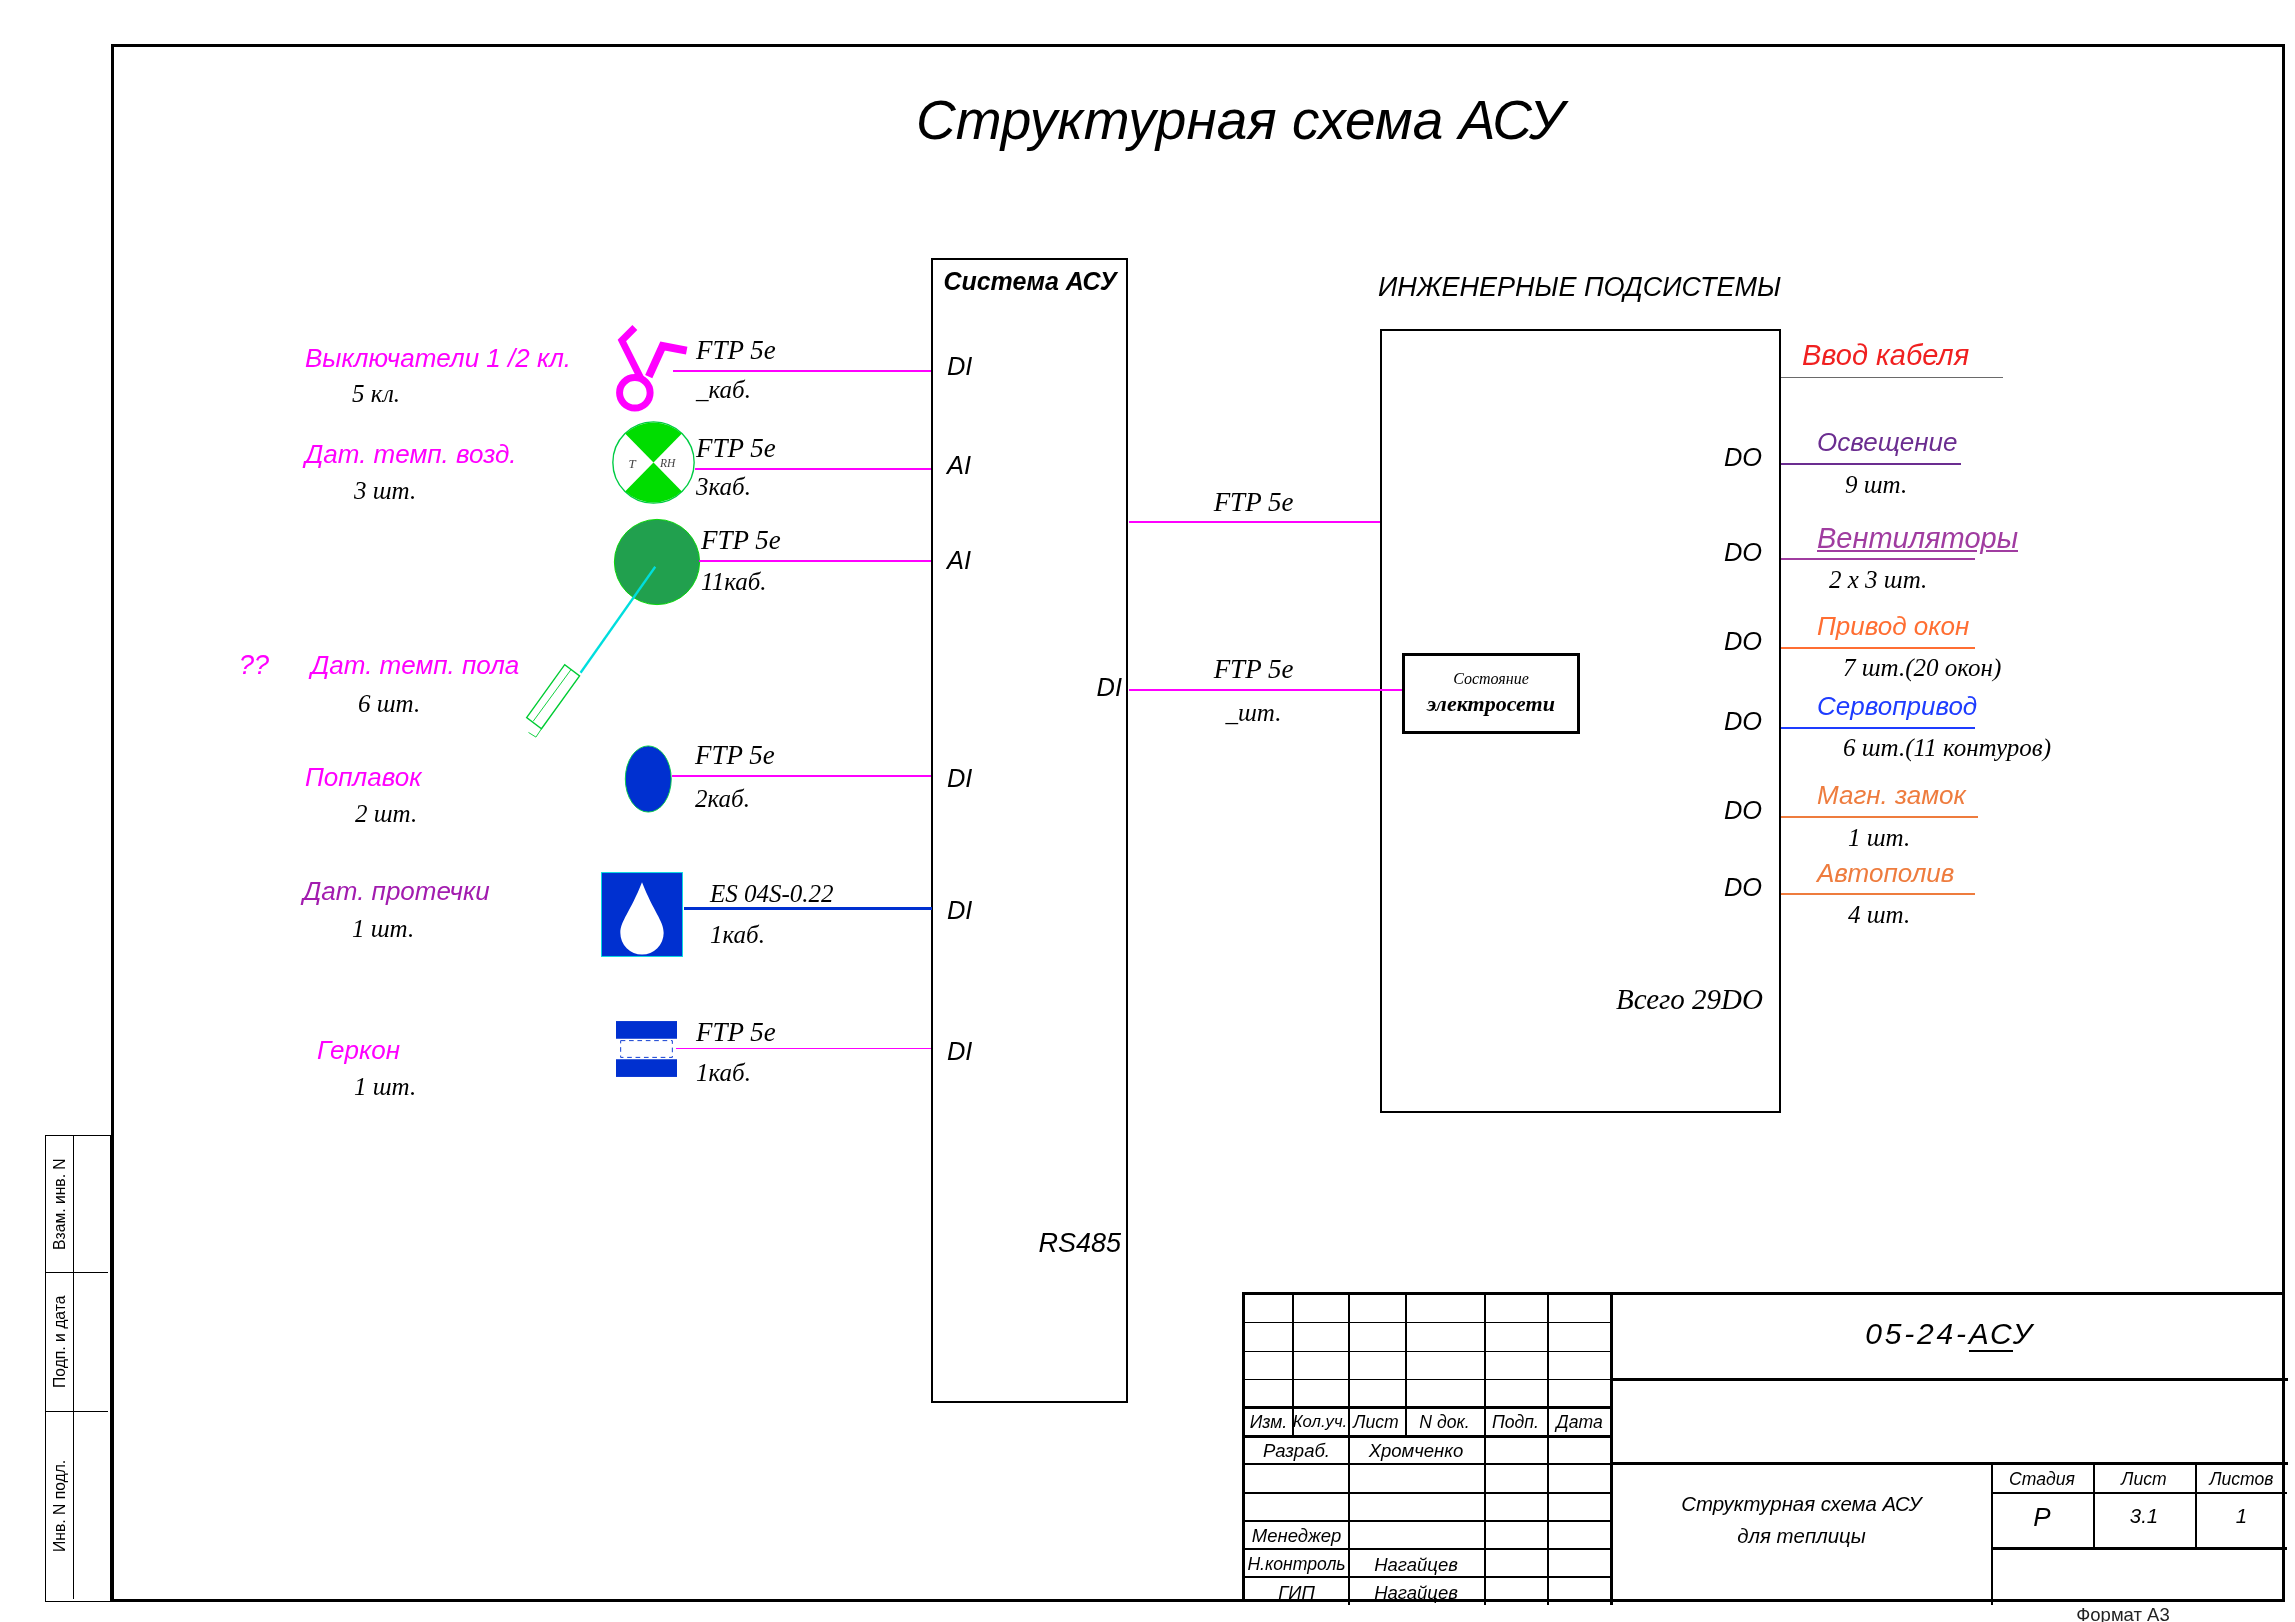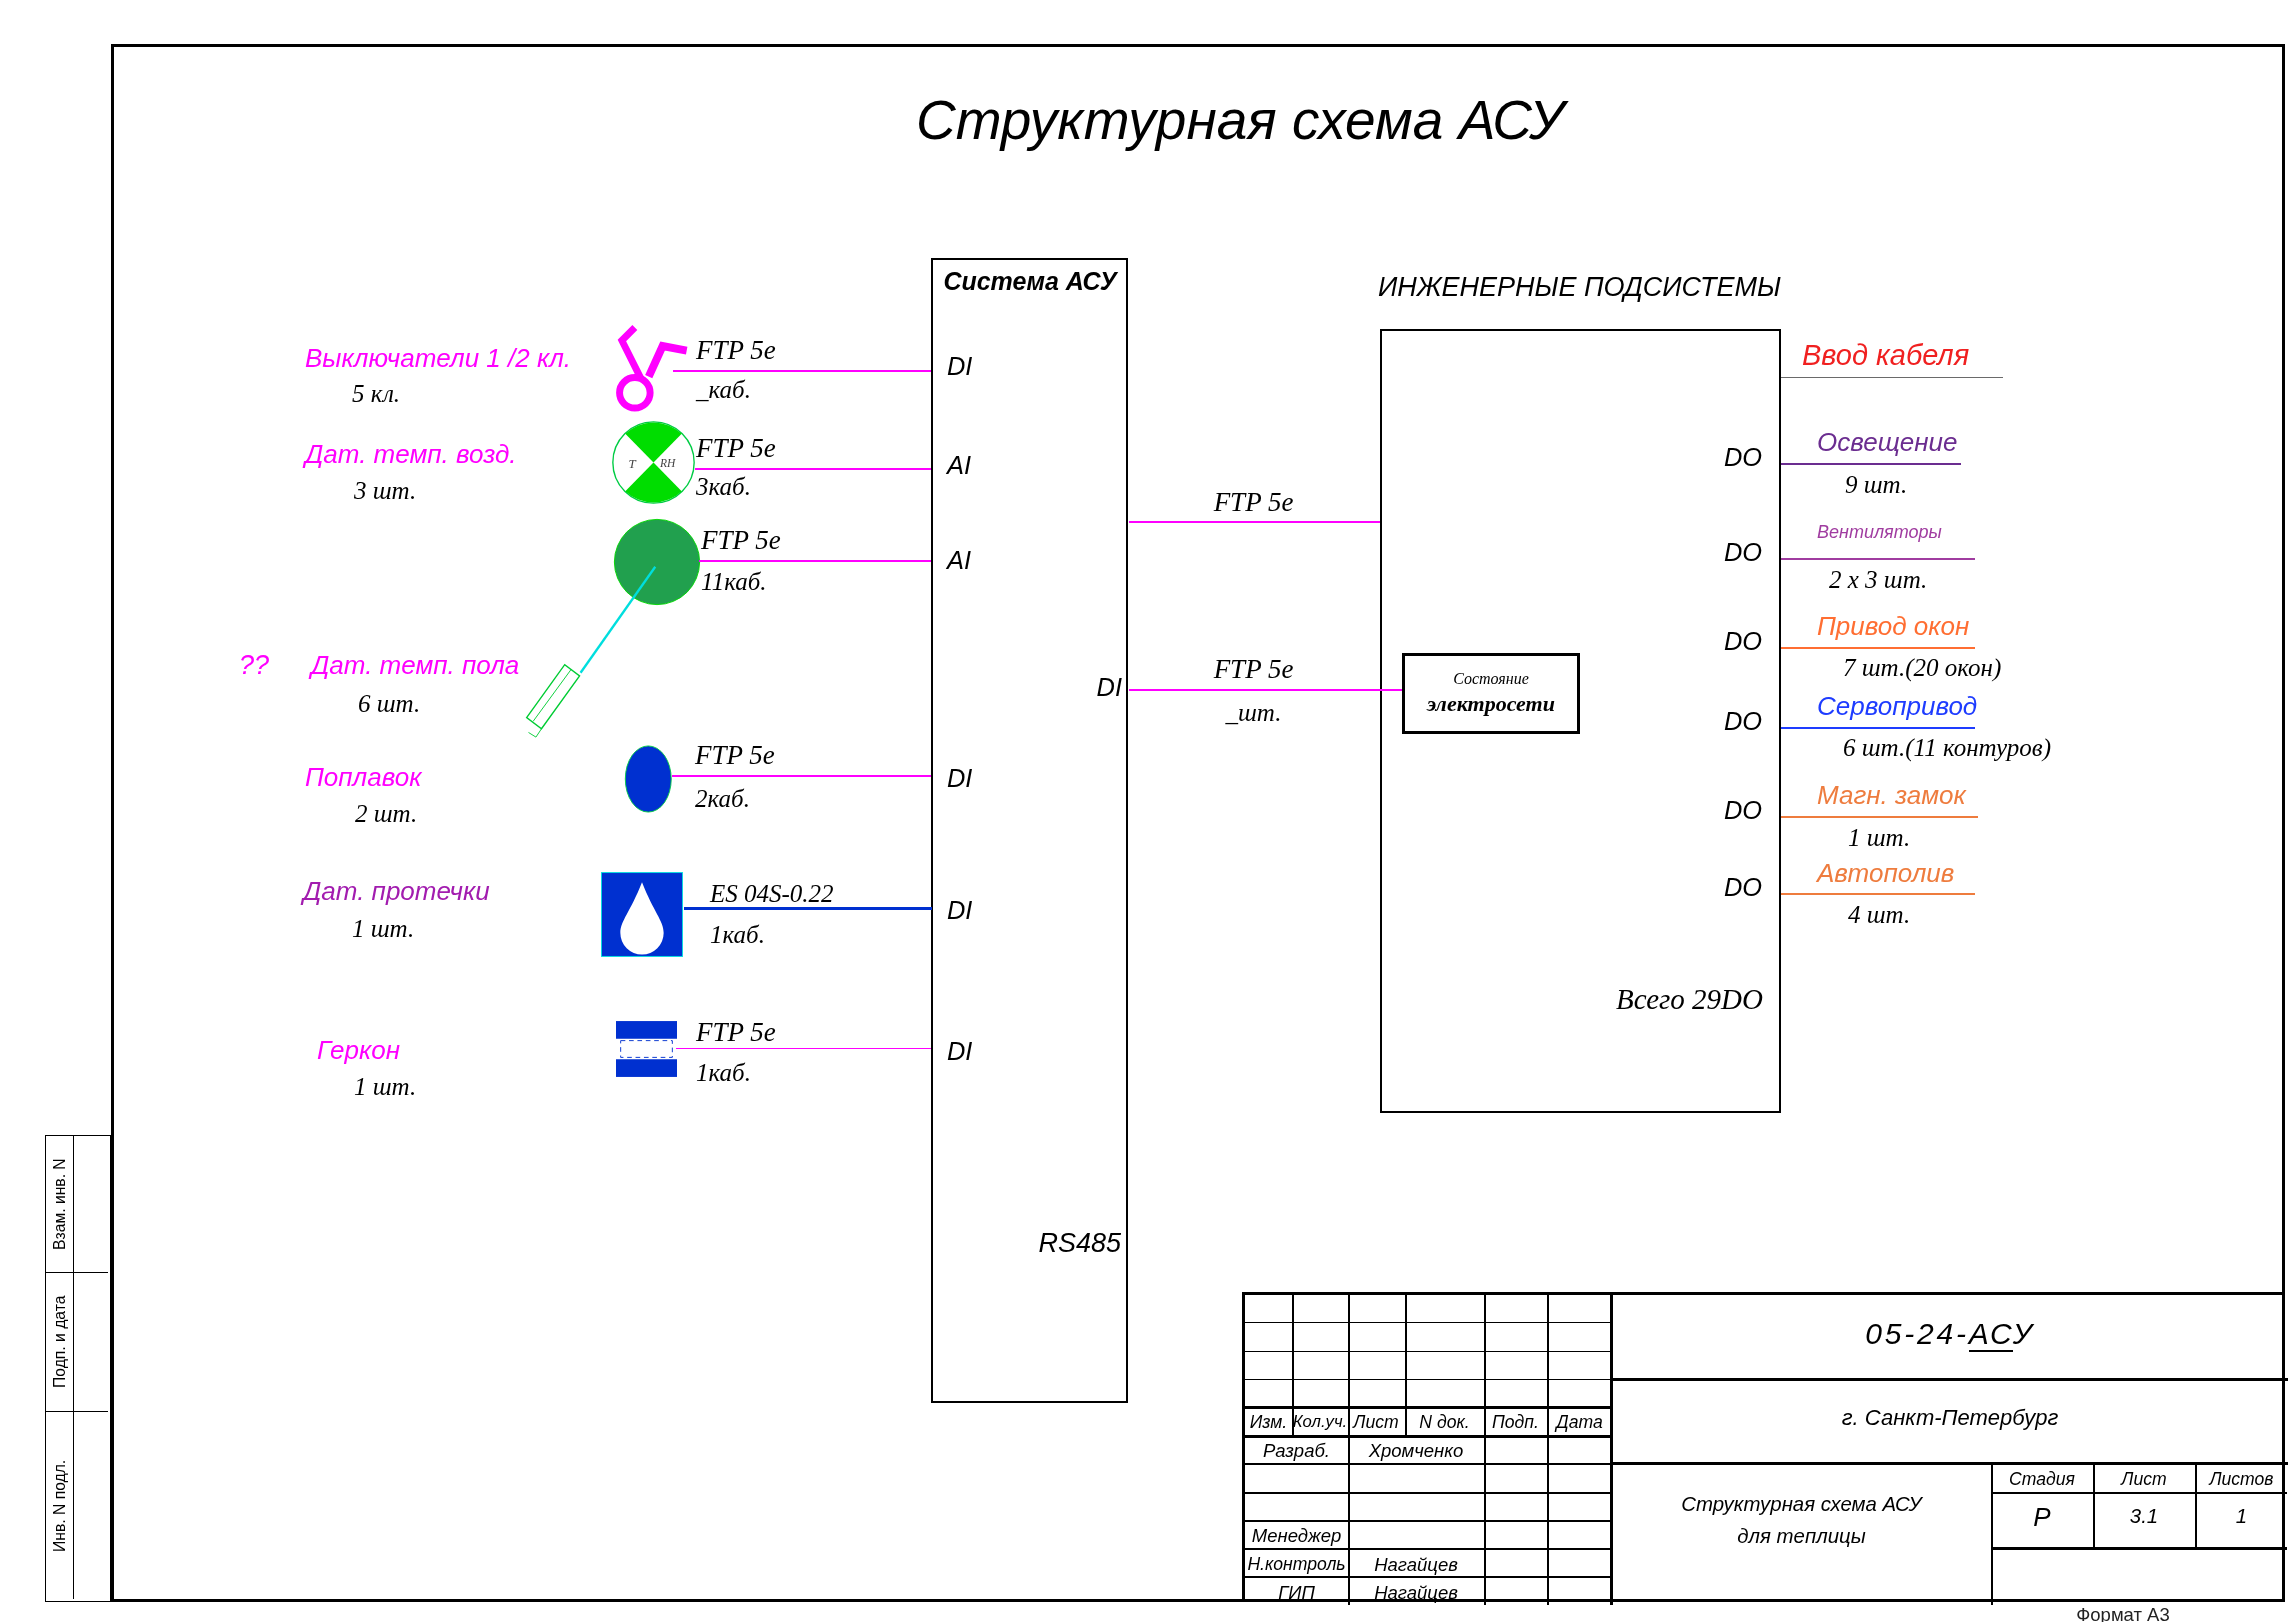--- a/index.html
+++ b/index.html
@@ -128,21 +128,21 @@
 
   <div class="abs it" style="left: 1802px; top: 339px; font-size: 29px; color: rgb(240, 32, 32);">Ввод кабеля</div>
   <div class="wire" style="left: 1781px; top: 377px; width: 222px; height: 1.4px; background: rgb(106, 106, 106);"></div>
 
   <div class="abs it rt" style="left:1702px;top:443px;width:60px;font-size:25.4px;">DO</div>
   <div class="abs it" style="left: 1817px; top: 427px; font-size: 26px; color: rgb(107, 45, 144);">Освещение</div>
   <div class="wire" style="left: 1781px; top: 463px; width: 180px; height: 2.3px; background: rgb(107, 45, 144);"></div>
   <div class="abs ser" style="left:1845px;top:471px;font-size:25px;">9 шт.</div>
 
   <div class="abs it rt" style="left:1702px;top:538px;width:60px;font-size:25.4px;">DO</div>
-  <div class="abs it" style="left: 1817px; top: 522px; font-size: 18px; color: rgb(160, 60, 160);">Вентиляторы</div>
+  <div class="abs it" style="left: 1817px; top: 522px; font-size: 29px; color: rgb(160, 60, 160); text-decoration: underline;">Вентиляторы</div>
   <div class="wire" style="left: 1781px; top: 558px; width: 194px; height: 2.3px; background: rgb(160, 60, 160);"></div>
   <div class="abs ser" style="left:1829px;top:566px;font-size:25px;">2 x 3 шт.</div>
 
   <div class="abs it rt" style="left:1702px;top:627px;width:60px;font-size:25.4px;">DO</div>
   <div class="abs it" style="left: 1817px; top: 611px; font-size: 26px; color: rgb(255, 110, 50);">Привод окон</div>
   <div class="wire" style="left: 1781px; top: 647px; width: 194px; height: 2.3px; background: rgb(255, 110, 50);"></div>
   <div class="abs ser" style="left:1843px;top:654px;font-size:25px;">7 шт.(20 окон)</div>
 
   <div class="abs it rt" style="left:1702px;top:707px;width:60px;font-size:25.4px;">DO</div>
   <div class="abs it" style="left: 1817px; top: 691px; font-size: 26px; color: rgb(30, 60, 255);">Сервопривод</div>
@@ -199,21 +199,20 @@
     <div class="cellTxt ctr" style="left:0;top:230px;width:103px;font-size:18.5px;">Менеджер</div>
     <div class="cellTxt ctr" style="left:0;top:259px;width:103px;font-size:17.6px;">Н.контроль</div>
     <div class="cellTxt ctr" style="left:103px;top:259px;width:136px;font-size:18.5px;">Нагайцев</div>
     <div class="cellTxt ctr" style="left:0;top:287px;width:103px;font-size:18.5px;">ГИП</div>
     <div class="cellTxt ctr" style="left:103px;top:287px;width:136px;font-size:18.5px;">Нагайцев</div>
 
     <div class="cellTxt ctr" style="left:367px;top:22px;width:676px;font-size:30px;letter-spacing:2.8px;">
       <span>05-24-</span><span style="border-bottom:2.8px solid #000;">АС</span><span>У</span>
     </div>
 
-    <div class="cellTxt ctr" style="left:367px;top:110px;width:676px;font-size:22px;">г. Санкт-Петербург</div>
 
     <div class="cellTxt ctr" style="left:367px;top:198px;width:379px;font-size:20.4px;">Структурная схема АСУ</div>
     <div class="cellTxt ctr" style="left:367px;top:230px;width:379px;font-size:20.4px;">для теплицы</div>
 
     <div class="cellTxt ctr" style="left:746px;top:174px;width:102px;font-size:17.6px;">Стадия</div>
     <div class="cellTxt ctr" style="left:848px;top:174px;width:102px;font-size:17.6px;">Лист</div>
     <div class="cellTxt ctr" style="left:950px;top:174px;width:93px;font-size:17.6px;">Листов</div>
     <div class="cellTxt ctr" style="left:746px;top:207px;width:102px;font-size:26px;">Р</div>
     <div class="cellTxt ctr" style="left:848px;top:210px;width:102px;font-size:20.4px;">3.1</div>
     <div class="cellTxt ctr" style="left:950px;top:210px;width:93px;font-size:20.4px;">1</div>

